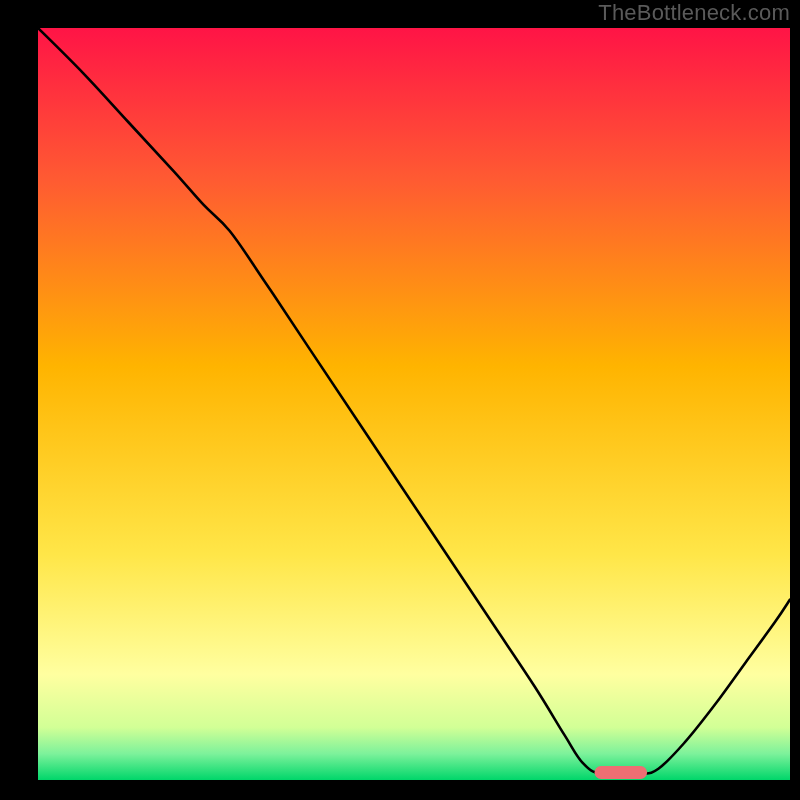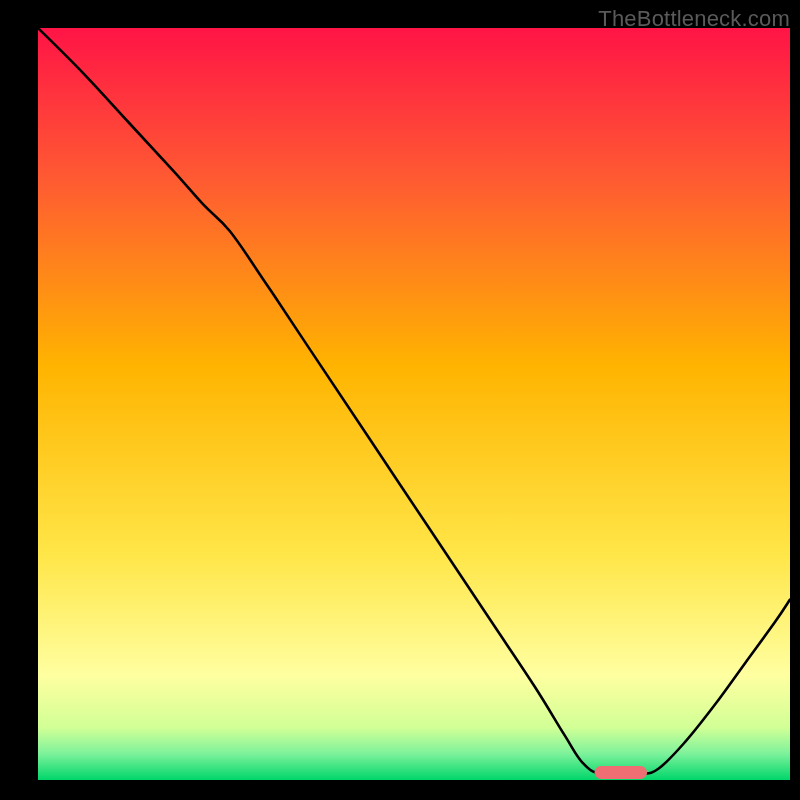--- a/index.html
+++ b/index.html
@@ -12,21 +12,21 @@
     overflow: hidden;
   }
   .outer {
     width: 800px;
     height: 800px;
     background: #000000;
     position: relative;
   }
   .watermark {
     position: absolute;
-    top: 6px;
+    top: 0;
     right: 10px;
     color: #5a5a5a;
     font-size: 22px;
     font-weight: 400;
     letter-spacing: 0.2px;
     z-index: 10;
     user-select: none;
   }
   .plot {
     position: absolute;

